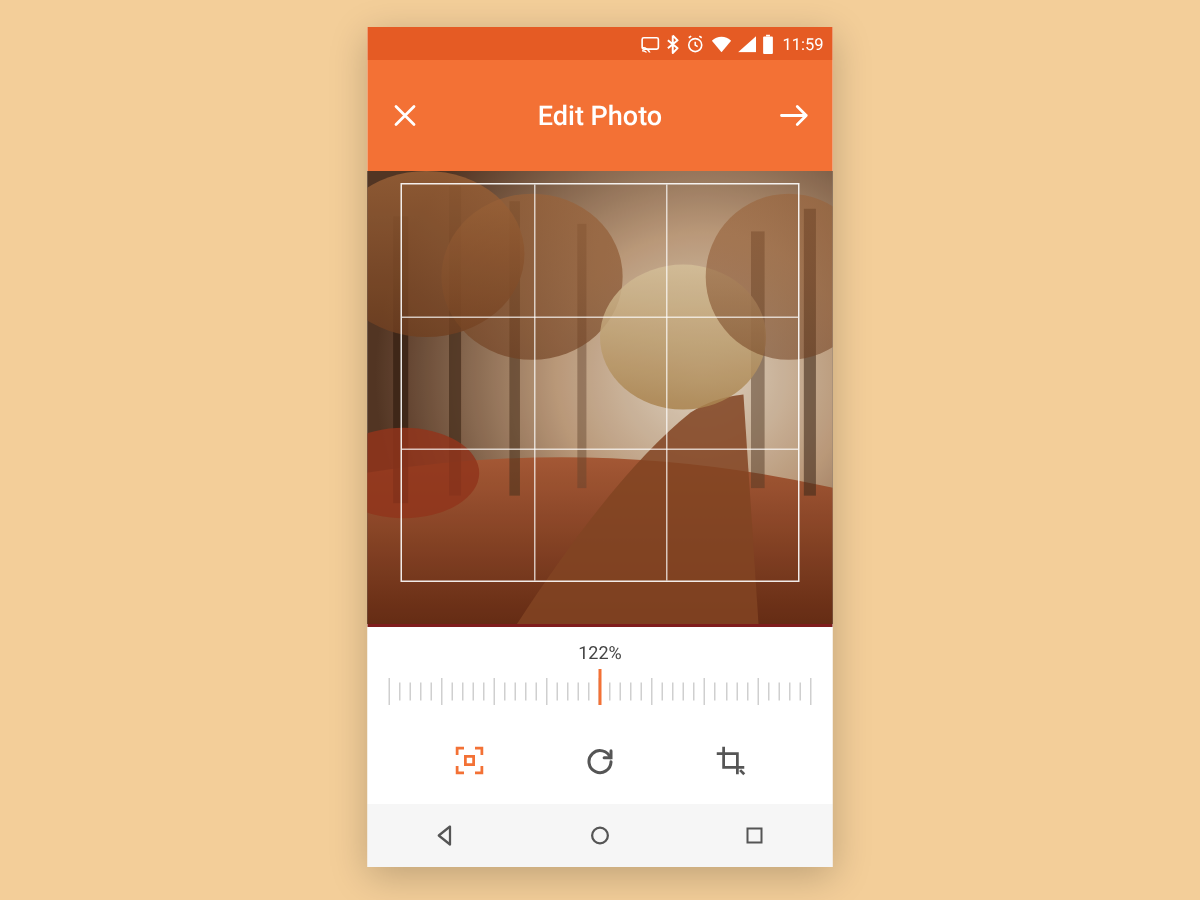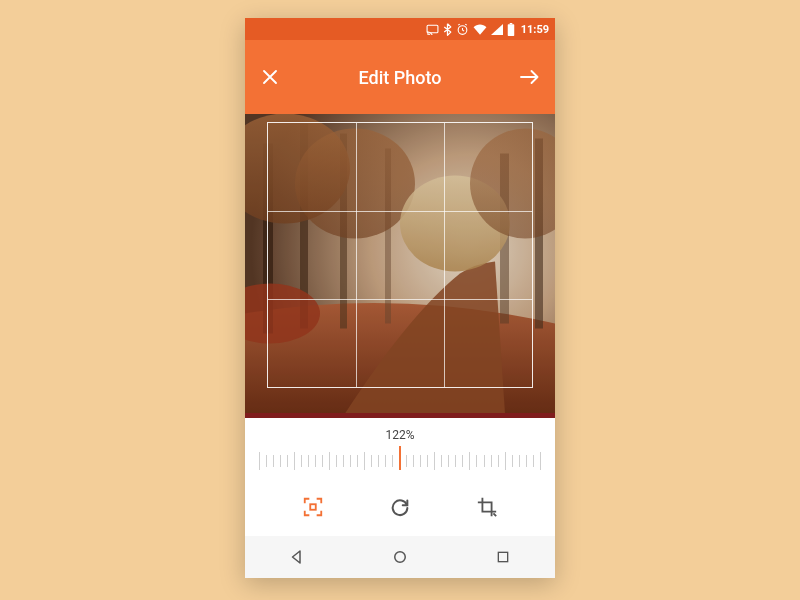--- a/index.html
+++ b/index.html
@@ -27,21 +27,21 @@
     background: #e55b24;
     display: flex;
     align-items: center;
     justify-content: flex-end;
     padding: 0 6px;
     gap: 4px;
     color: #fff;
     font-size: 11px;
   }
   .statusbar svg { display:block; }
-  .status-time { font-weight: 700; margin-left: 2px; }
+  .status-time { font-weight: 400; margin-left: 2px; }
   .appbar {
     height: 46px;
     background: #f37135;
     display: flex;
     align-items: center;
     justify-content: space-between;
     padding: 14px 14px;
     color: #fff;
   }
   .appbar-title { font-size: 18px; font-weight: 500; }
@@ -65,21 +65,21 @@
   .crop-overlay .gridline {
     position:absolute;
     background: rgba(255,255,255,0.7);
   }
   .gv1 { left:33.33%; top:0; width:1px; height:100%; }
   .gv2 { left:66.66%; top:0; width:1px; height:100%; }
   .gh1 { top:33.33%; left:0; height:1px; width:100%; }
   .gh2 { top:66.66%; left:0; height:1px; width:100%; }
   .controls {
     background:#fff;
-    border-top: 5px solid #7f1d1d;
+    border-top: 2px solid #7f1d1d;
   }
   .zoom-row {
     padding: 10px 14px 0 14px;
     text-align: center;
   }
   .zoom-label {
     font-size: 12px;
     color: #444;
     margin-bottom: 4px;
     display:block;

